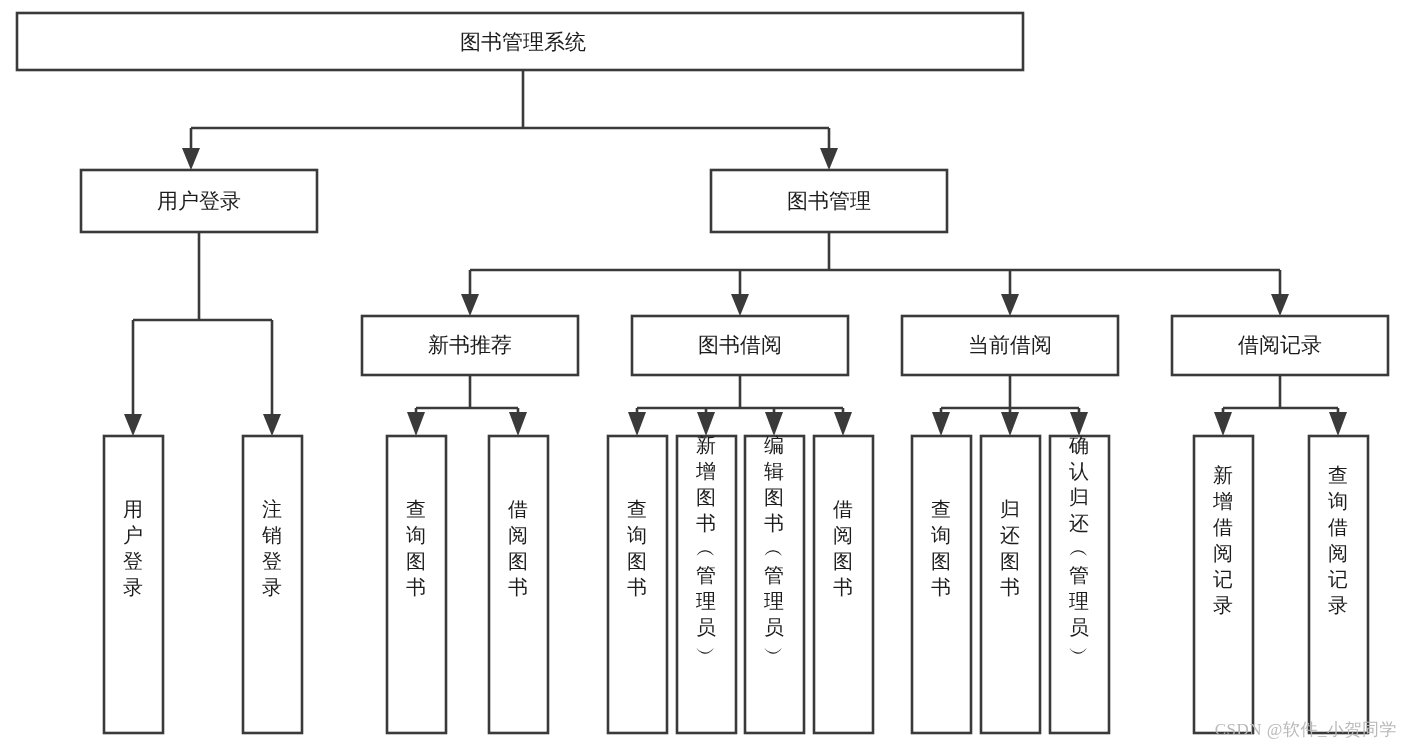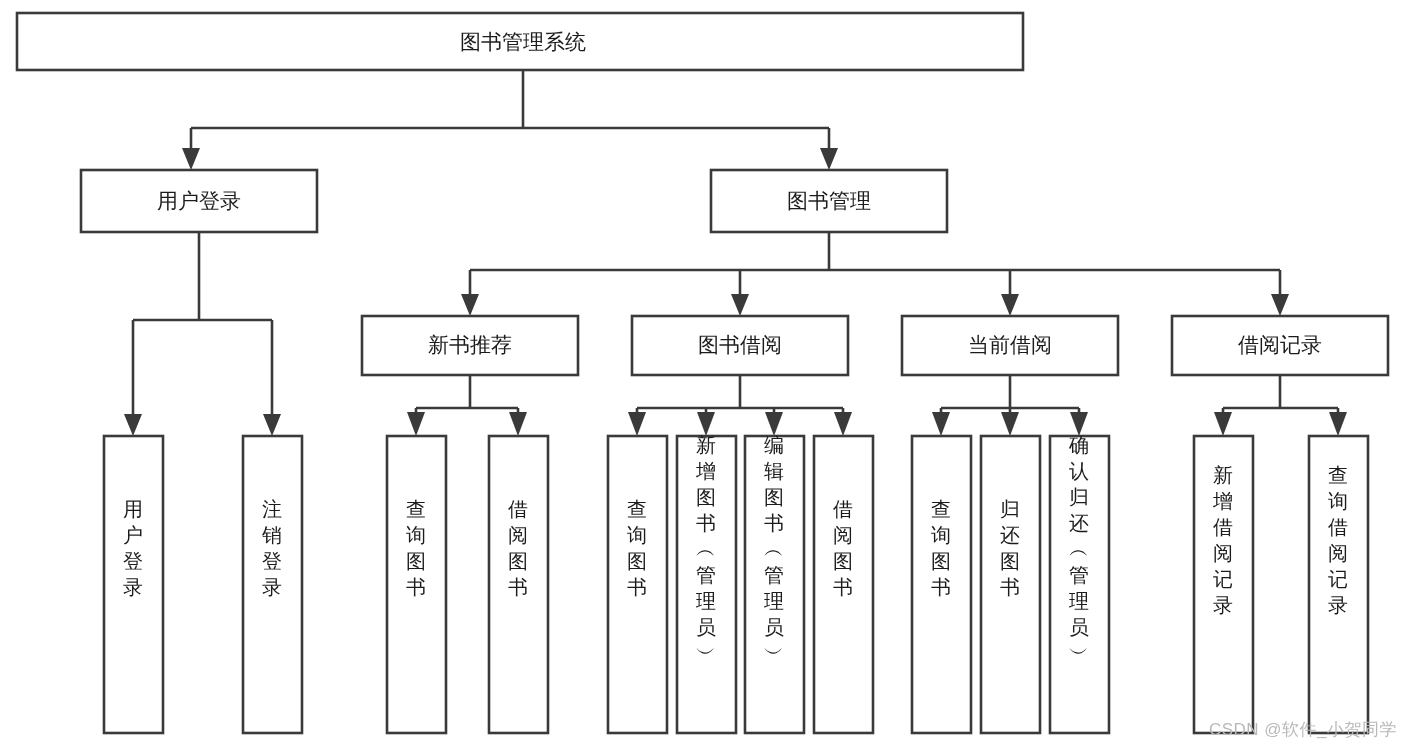--- a/index.html
+++ b/index.html
@@ -51,21 +51,21 @@
   .node-label-v {
     font-family: "DejaVu Sans", "Liberation Sans", sans-serif;
     font-size: 20px;
     fill: #1c1c1c;
     text-anchor: middle;
   }
   .watermark {
     position: absolute;
     right: 8px;
     bottom: 6px;
-    font-family: Liberation Sans, sans-serif;
+    font-family: Liberation Serif, serif;
     font-size: 17px;
     color: #b9b9b9;
     letter-spacing: 0.5px;
     white-space: nowrap;
     pointer-events: none;
   }
 </style>
 </head>
 <body>
 

